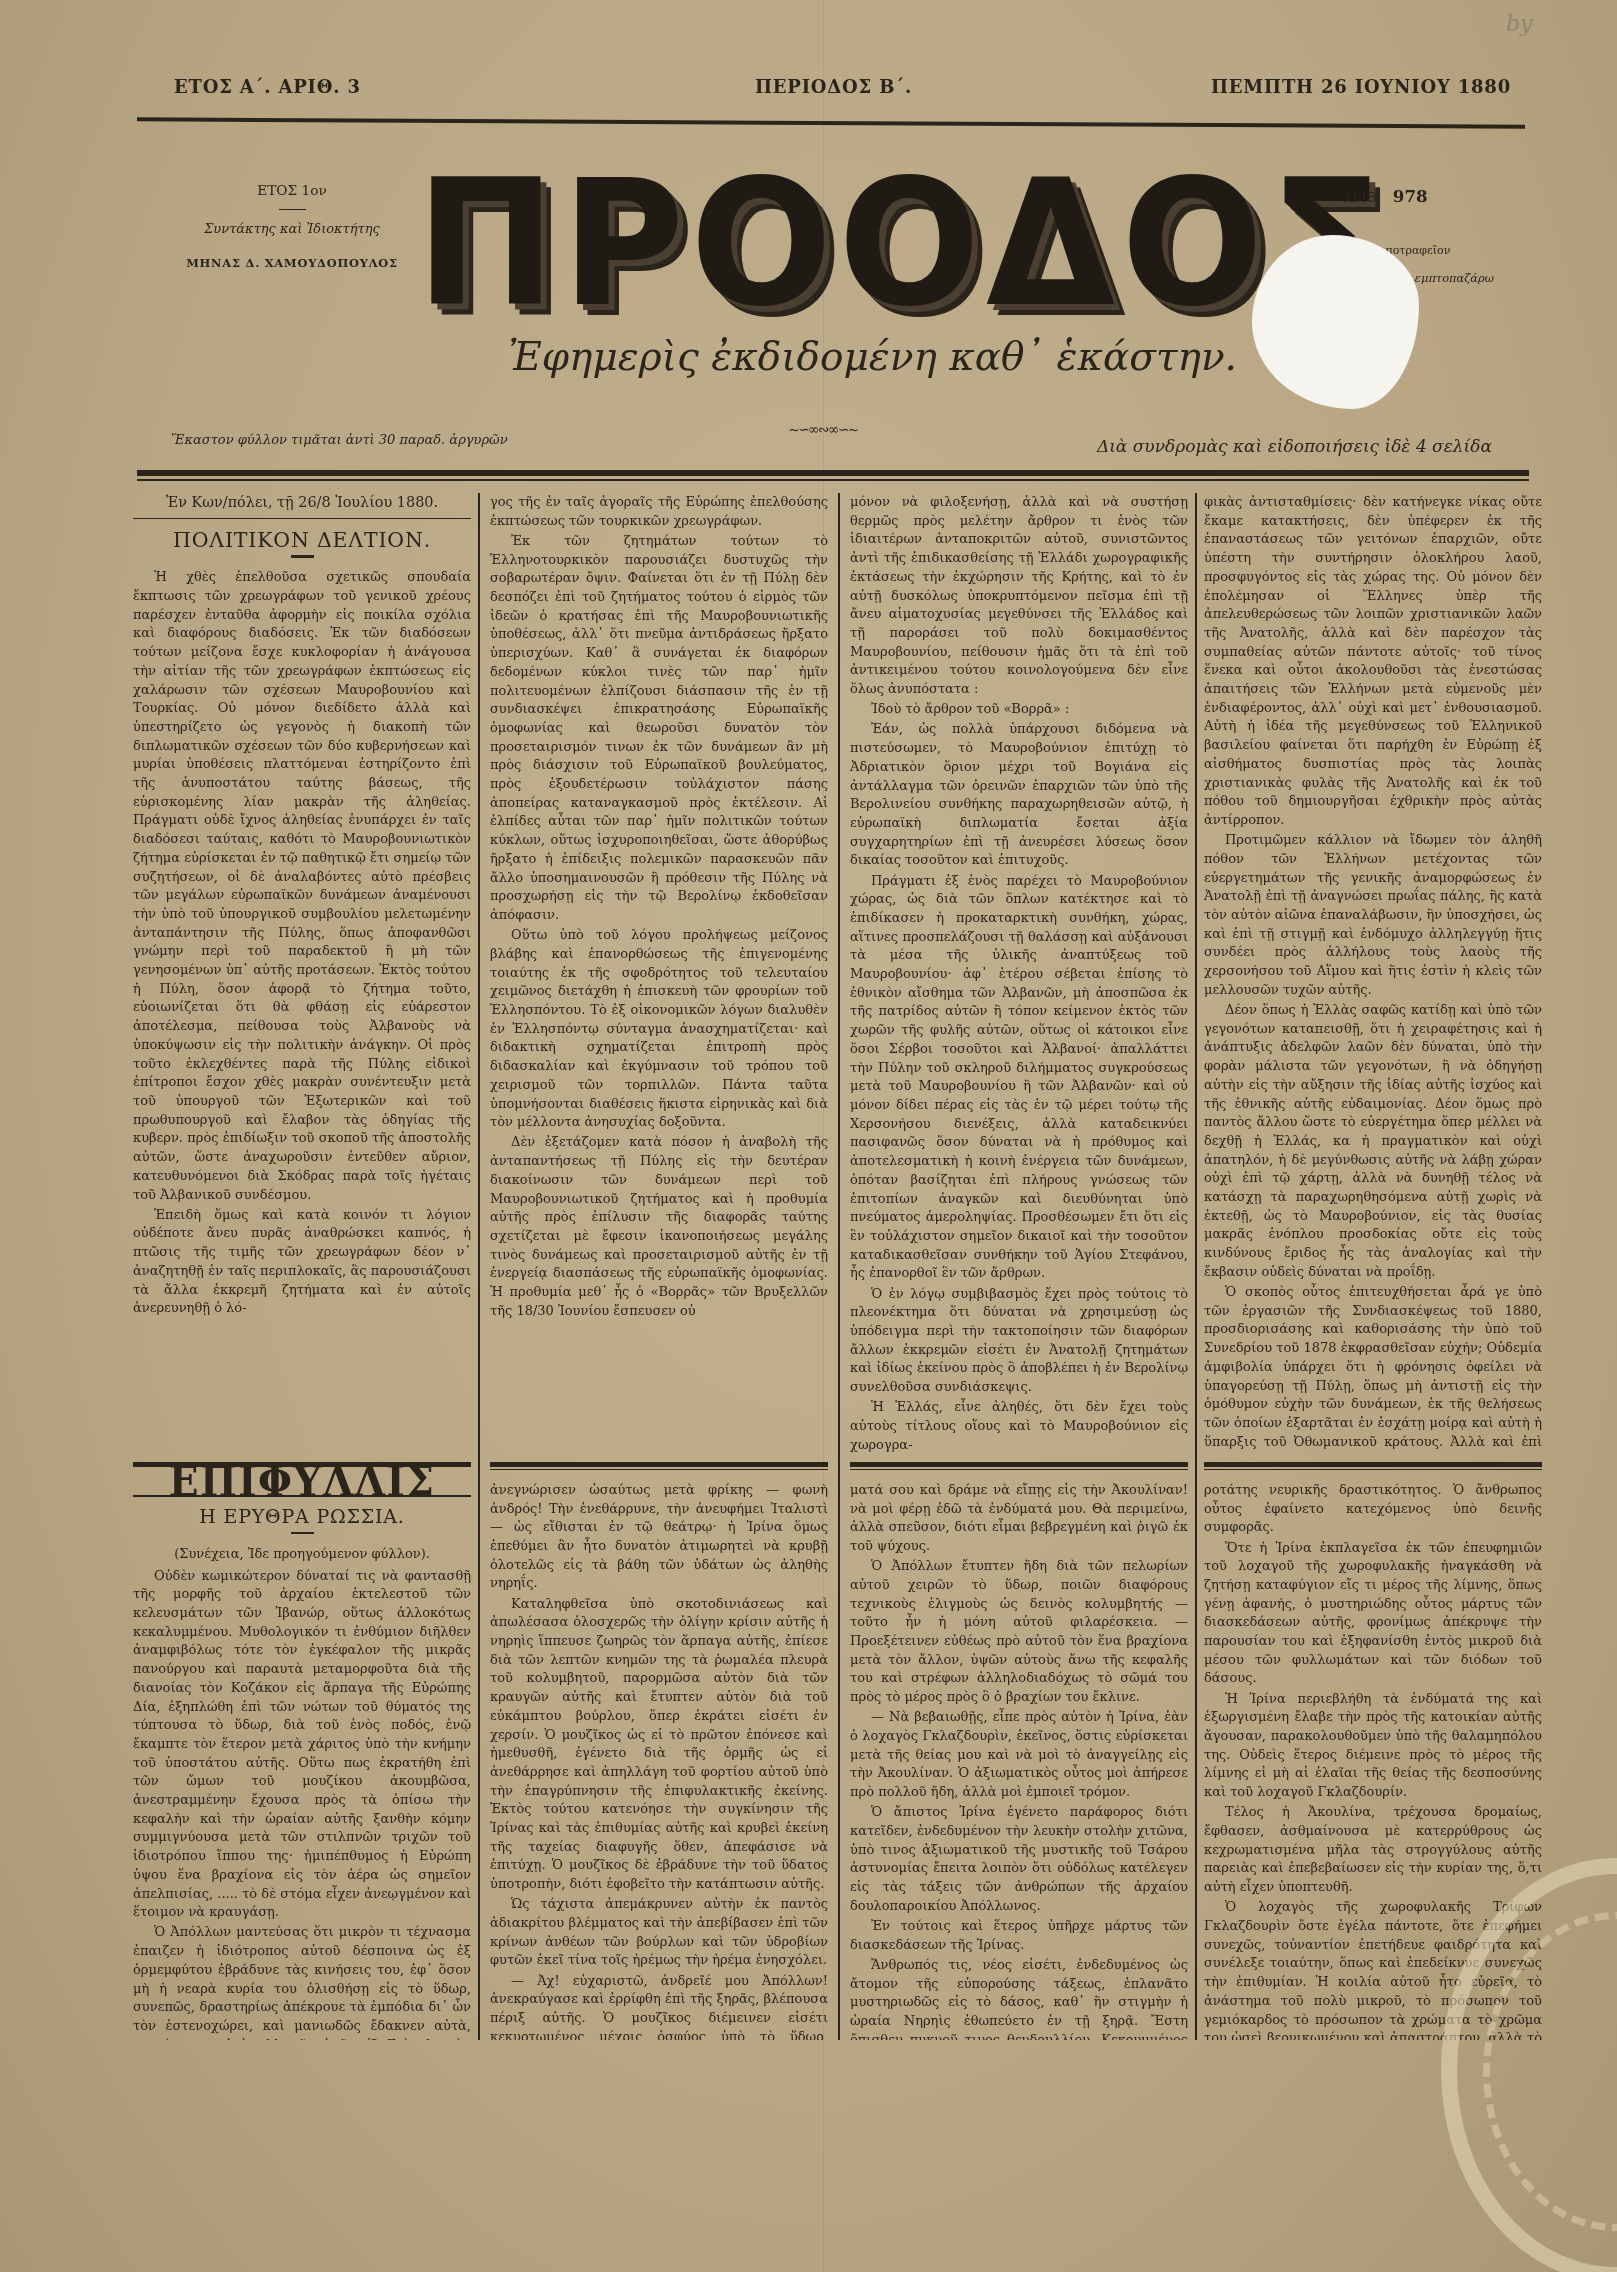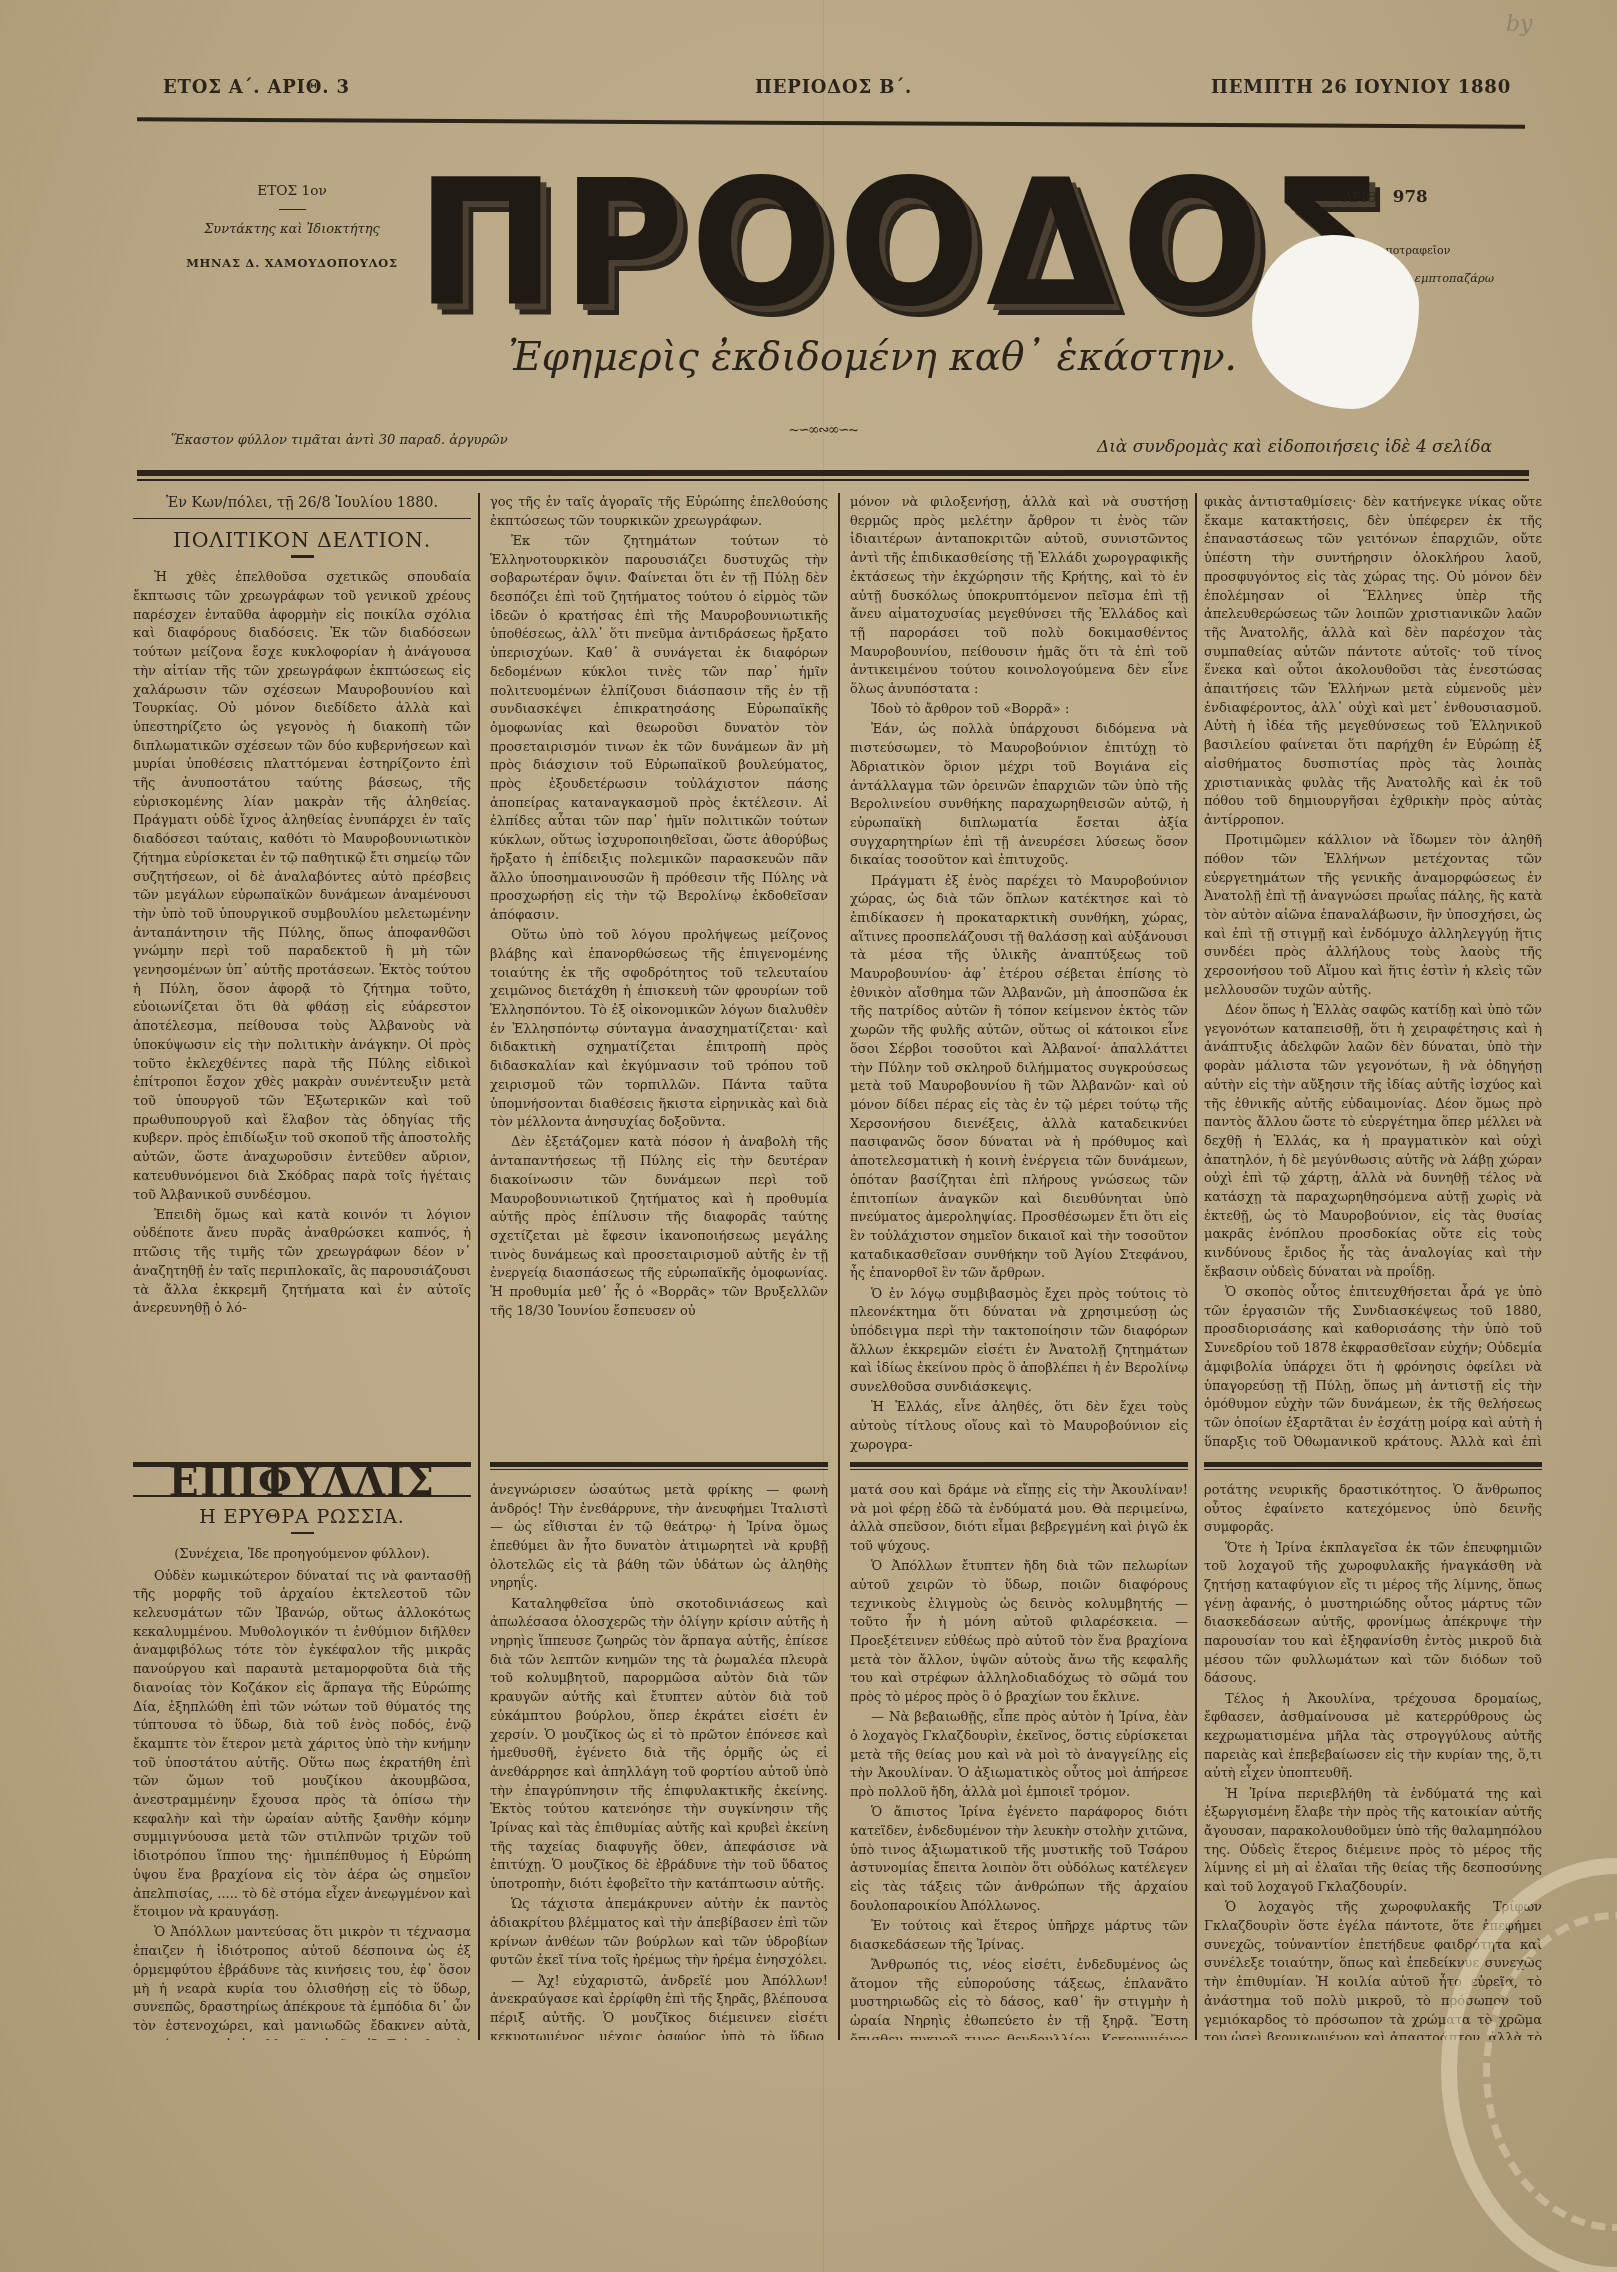--- a/index.html
+++ b/index.html
@@ -11,21 +11,21 @@
       position: relative;
     }
     .page {
       position: absolute; left: 0; top: 0; width: 1617px; height: 2273px;
       background: radial-gradient(ellipse at 50% 40%, #c3b291 0%, #b8a684 60%, #a99774 100%);
     }
     .folio {
       position: absolute; top: 76px; left: 163px; right: 91px; height: 30px;
       font-family: "DejaVu Serif", serif; font-weight: bold; font-size: 18px; letter-spacing: 0.8px;
     }
-    .folio .left { position: absolute; left: 0; }
+    .folio .left { position: absolute; left: 11px; }
     .folio .center { position: absolute; left: 592px; }
     .folio .right { position: absolute; right: 15px; }
     .rule-top { position: absolute; top: 121px; left: 137px; width: 1388px; height: 3.8px; background: #2a241b; transform: rotate(0.3deg); }
 
     .masthead { position: absolute; top: 148px; left: 0; width: 1617px; height: 262px; }
     .left-info { position: absolute; left: 167px; top: 34px; width: 250px; text-align: center; font-size: 13px; }
     .left-info .year { font-size: 13.7px; }
     .left-info .sep { width: 27px; height: 1.5px; background: #2a241b; margin: 10.6px auto; }
     .left-info .role { font-style: italic; font-size: 13px; }
     .left-info .editor { font-weight: bold; font-size: 11.4px; margin-top: 20px; letter-spacing: 0.8px; }
@@ -189,22 +189,22 @@
         <p style="text-indent:0">φικὰς ἀντισταθμίσεις· δὲν κατήνεγκε νίκας οὔτε ἔκαμε κατακτήσεις, δὲν ὑπέφερεν ἐκ τῆς ἐπαναστάσεως τῶν γειτόνων ἐπαρχιῶν, οὔτε ὑπέστη τὴν συντήρησιν ὁλοκλήρου λαοῦ, προσφυγόντος εἰς τὰς χώρας της. Οὐ μόνον δὲν ἐπολέμησαν οἱ Ἕλληνες ὑπὲρ τῆς ἀπελευθερώσεως τῶν λοιπῶν χριστιανικῶν λαῶν τῆς Ἀνατολῆς, ἀλλὰ καὶ δὲν παρέσχον τὰς συμπαθείας αὐτῶν πάντοτε αὐτοῖς· τοῦ τίνος ἕνεκα καὶ οὗτοι ἀκολουθοῦσι τὰς ἐνεστώσας ἀπαιτήσεις τῶν Ἑλλήνων μετὰ εὐμενοῦς μὲν ἐνδιαφέροντος, ἀλλ᾽ οὐχὶ καὶ μετ᾽ ἐνθουσιασμοῦ. Αὐτὴ ἡ ἰδέα τῆς μεγεθύνσεως τοῦ Ἑλληνικοῦ βασιλείου φαίνεται ὅτι παρήχθη ἐν Εὐρώπῃ ἐξ αἰσθήματος δυσπιστίας πρὸς τὰς λοιπὰς χριστιανικὰς φυλὰς τῆς Ἀνατολῆς καὶ ἐκ τοῦ πόθου τοῦ δημιουργῆσαι ἐχθρικὴν πρὸς αὐτὰς ἀντίρροπον.</p>
         <p>Προτιμῶμεν κάλλιον νὰ ἴδωμεν τὸν ἀληθῆ πόθον τῶν Ἑλλήνων μετέχοντας τῶν εὐεργετημάτων τῆς γενικῆς ἀναμορφώσεως ἐν Ἀνατολῇ ἐπὶ τῇ ἀναγνώσει πρωΐας πάλης, ἣς κατὰ τὸν αὐτὸν αἰῶνα ἐπαναλάβωσιν, ἣν ὑποσχήσει, ὡς καὶ ἐπὶ τῇ στιγμῇ καὶ ἐνδόμυχο ἀλληλεγγύῃ ἥτις συνδέει πρὸς ἀλλήλους τοὺς λαοὺς τῆς χερσονήσου τοῦ Αἵμου καὶ ἥτις ἐστὶν ἡ κλεὶς τῶν μελλουσῶν τυχῶν αὐτῆς.</p>
         <p>Δέον ὅπως ἡ Ἑλλὰς σαφῶς κατίδῃ καὶ ὑπὸ τῶν γεγονότων καταπεισθῇ, ὅτι ἡ χειραφέτησις καὶ ἡ ἀνάπτυξις ἀδελφῶν λαῶν δὲν δύναται, ὑπὸ τὴν φορὰν μάλιστα τῶν γεγονότων, ἢ νὰ ὁδηγήσῃ αὐτὴν εἰς τὴν αὔξησιν τῆς ἰδίας αὐτῆς ἰσχύος καὶ τῆς ἐθνικῆς αὐτῆς εὐδαιμονίας. Δέον ὅμως πρὸ παντὸς ἄλλου ὥστε τὸ εὐεργέτημα ὅπερ μέλλει νὰ δεχθῇ ἡ Ἑλλάς, κα ἡ πραγματικὸν καὶ οὐχὶ ἀπατηλόν, ἡ δὲ μεγύνθωσις αὐτῆς νὰ λάβῃ χώραν οὐχὶ ἐπὶ τῷ χάρτῃ, ἀλλὰ νὰ δυνηθῇ τέλος νὰ κατάσχῃ τὰ παραχωρηθησόμενα αὐτῇ χωρὶς νὰ ἐκτεθῇ, ὡς τὸ Μαυροβούνιον, εἰς τὰς θυσίας μακρᾶς ἐνόπλου προσδοκίας οὔτε εἰς τοὺς κινδύνους ἔριδος ἧς τὰς ἀναλογίας καὶ τὴν ἔκβασιν οὐδεὶς δύναται νὰ προΐδῃ.</p>
         <p>Ὁ σκοπὸς οὗτος ἐπιτευχθήσεται ἆρά γε ὑπὸ τῶν ἐργασιῶν τῆς Συνδιασκέψεως τοῦ 1880, προσδιορισάσης καὶ καθορισάσης τὴν ὑπὸ τοῦ Συνεδρίου τοῦ 1878 ἐκφρασθεῖσαν εὐχήν; Οὐδεμία ἀμφιβολία ὑπάρχει ὅτι ἡ φρόνησις ὀφείλει νὰ ὑπαγορεύσῃ τῇ Πύλῃ, ὅπως μὴ ἀντιστῇ εἰς τὴν ὁμόθυμον εὐχὴν τῶν δυνάμεων, ἐκ τῆς θελήσεως τῶν ὁποίων ἐξαρτᾶται ἐν ἐσχάτῃ μοίρᾳ καὶ αὐτὴ ἡ ὕπαρξις τοῦ Ὀθωμανικοῦ κράτους. Ἀλλὰ καὶ ἐπὶ τῇ ὑποθέσει ἔτι ὅτι ἡ φρόνησις, ἥτις δὲν ὑπερίσχυ-</p>
       </div>
       <div class="heavy-rule"></div>
       <div class="thin-rule"></div>
       <div class="block-lower">
         <p style="text-indent:0">ροτάτης νευρικῆς δραστικότητος. Ὁ ἄνθρωπος οὗτος ἐφαίνετο κατεχόμενος ὑπὸ δεινῆς συμφορᾶς.</p>
         <p>Ὅτε ἡ Ἰρίνα ἐκπλαγεῖσα ἐκ τῶν ἐπευφημιῶν τοῦ λοχαγοῦ τῆς χωροφυλακῆς ἠναγκάσθη νὰ ζητήσῃ καταφύγιον εἴς τι μέρος τῆς λίμνης, ὅπως γένῃ ἀφανής, ὁ μυστηριώδης οὗτος μάρτυς τῶν διασκεδάσεων αὐτῆς, φρονίμως ἀπέκρυψε τὴν παρουσίαν του καὶ ἐξηφανίσθη ἐντὸς μικροῦ διὰ μέσου τῶν φυλλωμάτων καὶ τῶν διόδων τοῦ δάσους.</p>
+        <p>Ἡ Ἰρίνα περιεβλήθη τὰ ἐνδύματά της καὶ ἐξωργισμένη ἔλαβε τὴν πρὸς τῆς κατοικίαν αὐτῆς ἄγουσαν, παρακολουθοῦμεν ὑπὸ τῆς θαλαμηπόλου της. Οὐδεὶς ἕτερος διέμεινε πρὸς τὸ μέρος τῆς λίμνης εἰ μὴ αἱ ἐλαῖαι τῆς θείας τῆς δεσποσύνης καὶ τοῦ λοχαγοῦ Γκλαζδουρίν.</p>
         <p>Τέλος ἡ Ἀκουλίνα, τρέχουσα δρομαίως, ἔφθασεν, ἀσθμαίνουσα μὲ κατερρύθρους ὡς κεχρωματισμένα μῆλα τὰς στρογγύλους αὐτῆς παρειὰς καὶ ἐπεβεβαίωσεν εἰς τὴν κυρίαν της, ὅ,τι αὐτὴ εἶχεν ὑποπτευθῆ.</p>
-        <p>Ἡ Ἰρίνα περιεβλήθη τὰ ἐνδύματά της καὶ ἐξωργισμένη ἔλαβε τὴν πρὸς τῆς κατοικίαν αὐτῆς ἄγουσαν, παρακολουθοῦμεν ὑπὸ τῆς θαλαμηπόλου της. Οὐδεὶς ἕτερος διέμεινε πρὸς τὸ μέρος τῆς λίμνης εἰ μὴ αἱ ἐλαῖαι τῆς θείας τῆς δεσποσύνης καὶ τοῦ λοχαγοῦ Γκλαζδουρίν.</p>
         <p>Ὁ λοχαγὸς τῆς χωροφυλακῆς Τρίφων Γκλαζδουρὶν ὅστε ἐγέλα πάντοτε, ὅτε ἐπεφήμει συνεχῶς, τοὐναντίον ἐπετήδευε φαιδρότητα καὶ συνέλεξε τοιαύτην, ὅπως καὶ ἐπεδείκνυε συνεχῶς τὴν ἐπιθυμίαν. Ἡ κοιλία αὐτοῦ ἦτο εὐρεῖα, τὸ ἀνάστημα τοῦ πολὺ μικροῦ, τὸ πρόσωπον τοῦ γεμιόκαρδος τὸ πρόσωπον τὰ χρώματα τὸ χρῶμα του ὡσεὶ βερνικωμένον καὶ ἀπαστράπτον, ἀλλὰ τὸ ἦθος του φυχρὸν οἱ μικροὶ καὶ μέλανες ὀφθαλμοί του ἐσείοντο ὑπὸ τὰς πτυχὰς τοῦ λίπους τοῦ προσώπου του καὶ τὸ πρόσωπόν του ἔκρυπτε τὴν μακαριότητα τοῦ φιλοδόνου· ἀλλ᾽ ὅταν αἱ ἀπαστράπτουσαι κόραι αὐτῶν ἀπεκαλύπτοντο, ἐναπολύουν τρόμου, τὸ στόμα του προτάξον διὰ νὰ τρώγῃ ἤθελε πάντοτε νὰ δάκνῃ τι· ὁ μύσταξ του ἀποτόμως ἀνυψούμενος, ὁ ἐξυρισμένος πώγων του, ἡ ἐν χερὶ κεκαμμένη κόμη του, ἦσαν οἱονεὶ διαμαρτύρησις κατὰ πάσης ἀτομικῆς ἐλευθερίας, ὅσον ἀθώα καὶ ἂν ἦ αὐτή, εἰς χώραν ἐν ᾗ καὶ αὐτὴ ἡ</p>
       </div>
     </div>
   </div>
 
   <div class="stamp"></div>
   <div class="stamp-inner"></div>
 </div>
 
 

